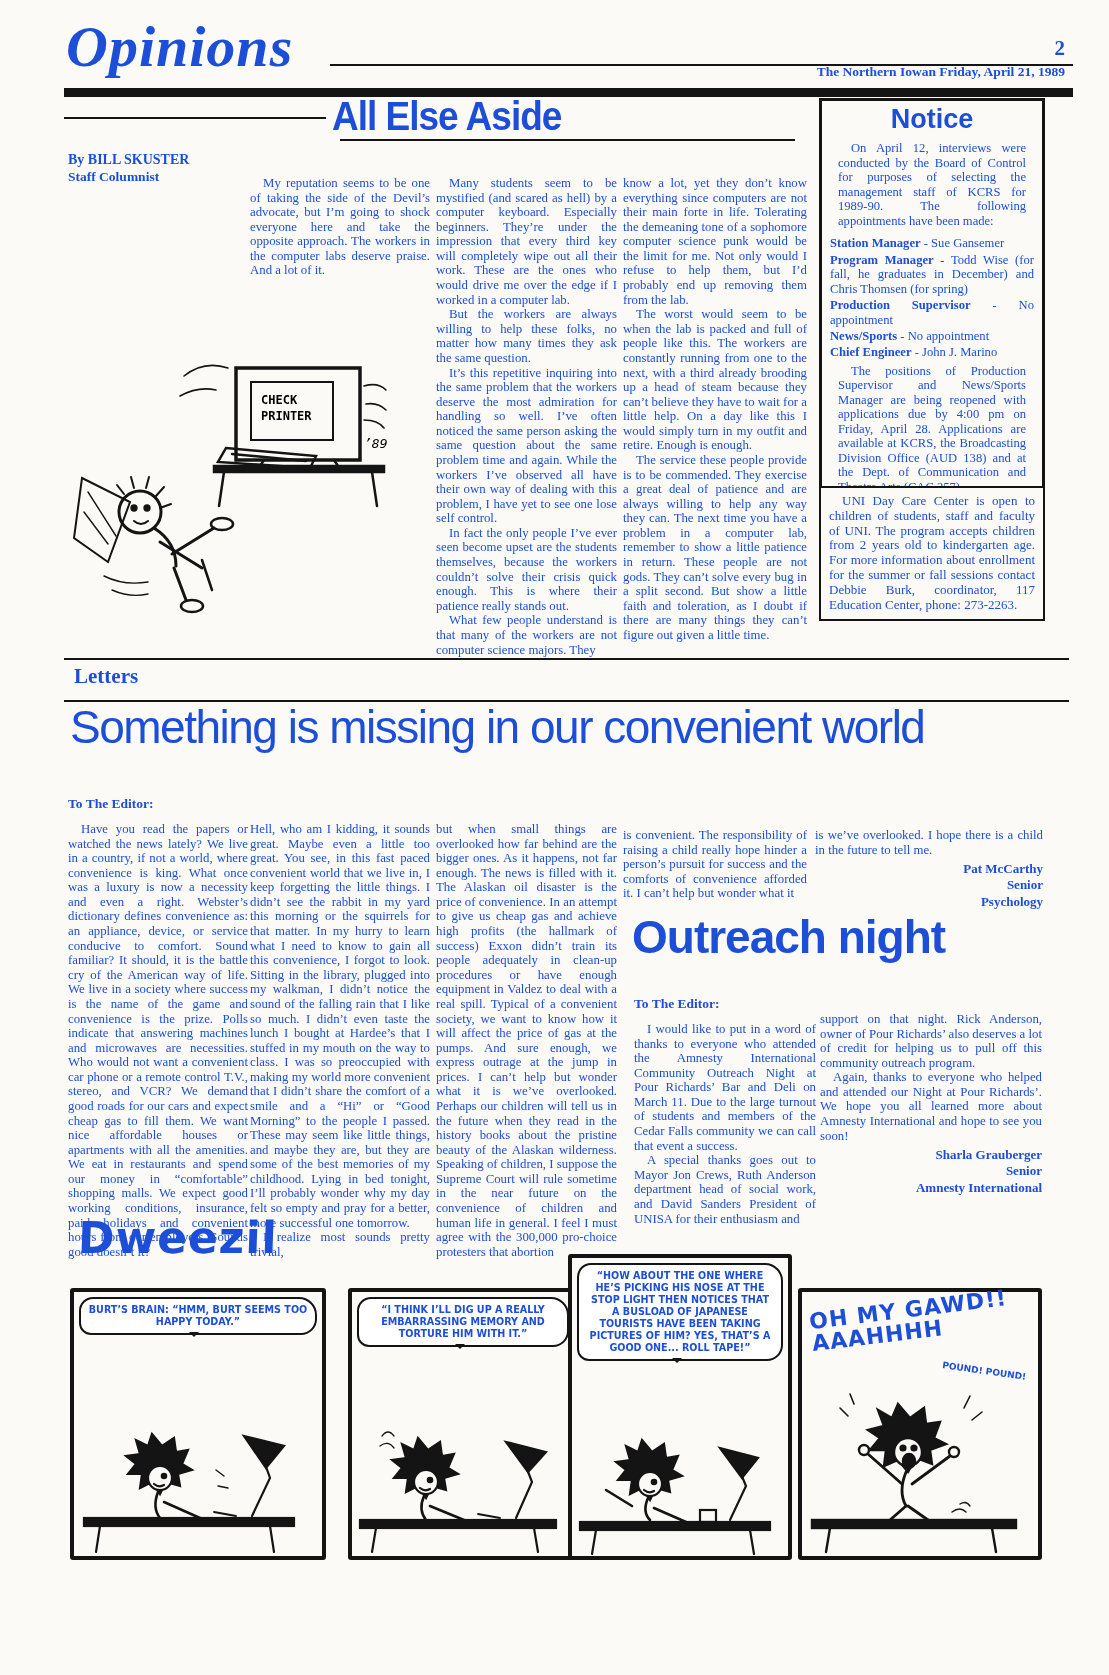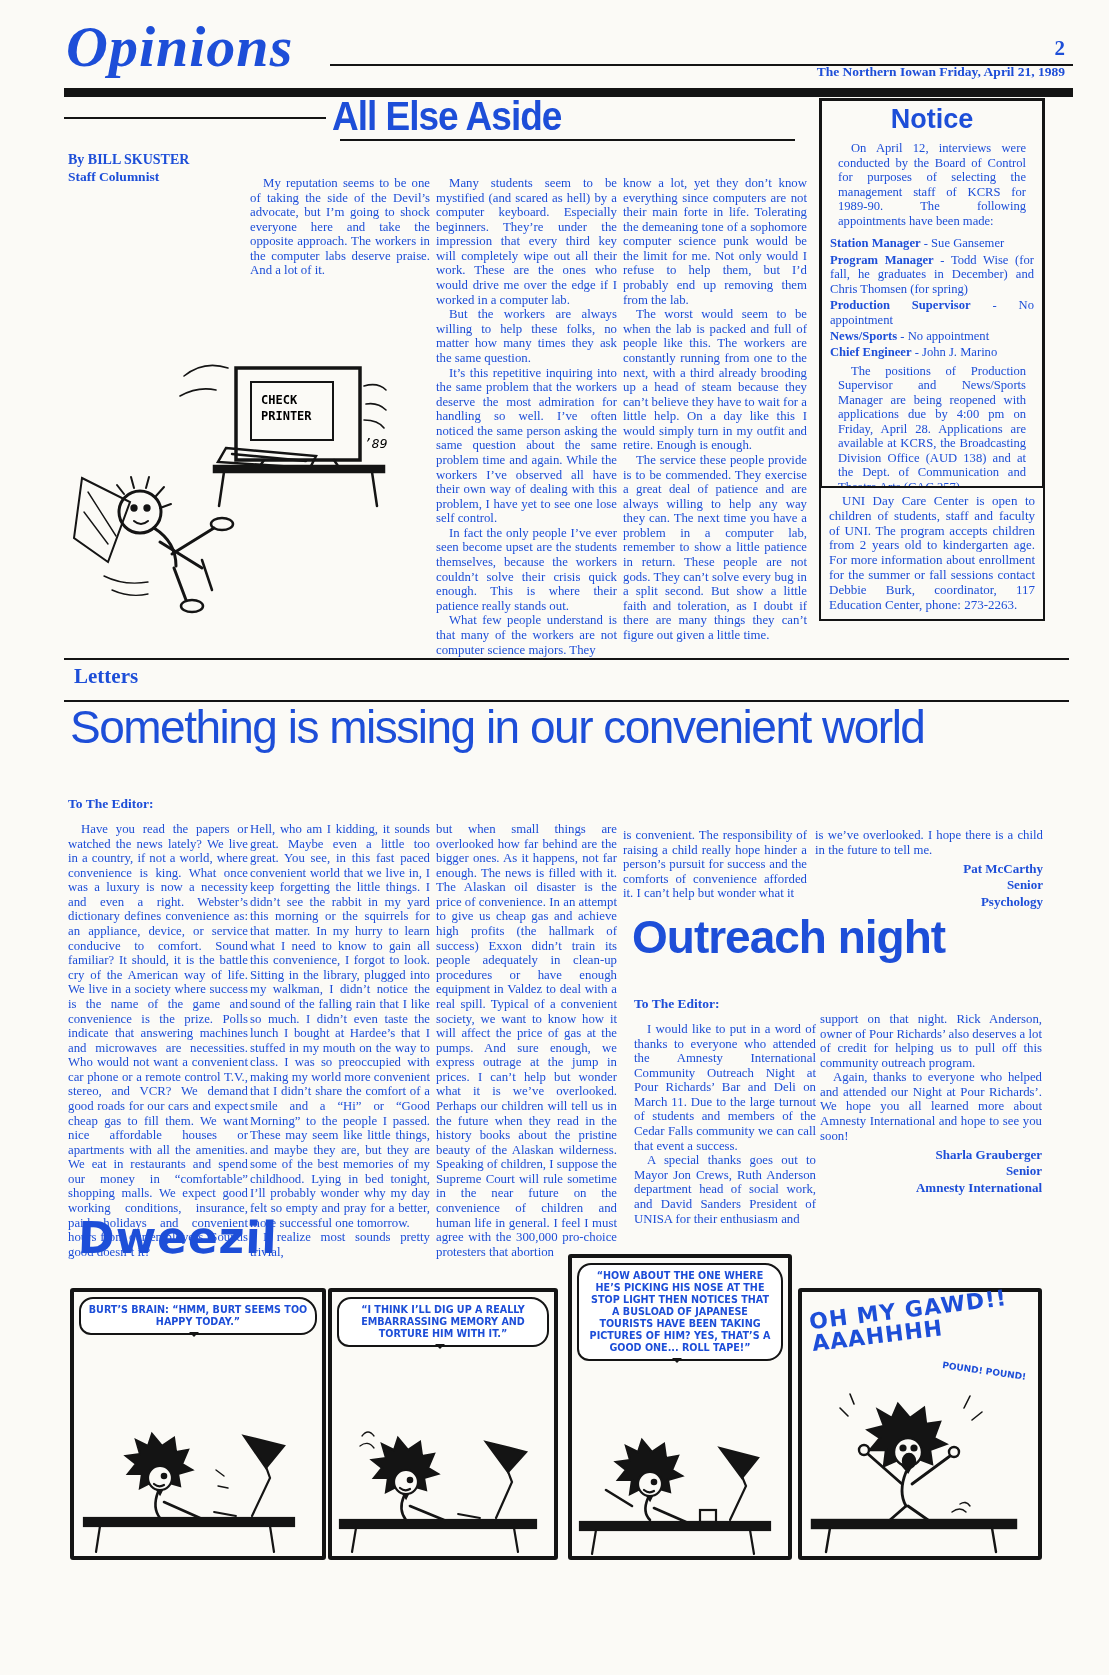--- a/index.html
+++ b/index.html
@@ -57,21 +57,21 @@
              font-weight:700;font-size:46px;letter-spacing:-1px;white-space:nowrap;}
   .sal2{left:634px;top:996px;}
   .let2-c1{left:634px;top:1022px;width:182px;}
   .let2-c2{left:820px;top:1012px;width:222px;}
   
   .comic-title{left:78px;top:1212px;font-family:"DejaVu Sans",sans-serif;font-weight:700;
                font-size:44px;letter-spacing:1px;transform:skewX(-2deg);}
   .panel{position:absolute;top:1288px;height:272px;border:4px solid #141414;background:#fbfaf6;
          box-sizing:border-box;border-radius:3px;}
   .p1{left:70px;width:256px;}
-  .p2{left:328px;width:230px;}
+  .p2{left:348px;width:230px;}
   .p3{left:568px;width:224px;top:1254px;height:306px;}
   .p4{left:798px;width:244px;}
   .bubble{position:relative;margin:5px 5px 0;border:2px solid #141414;border-radius:14px 18px 16px 12px;
           background:#fff;padding:5px 7px;font-family:"DejaVu Sans",sans-serif;font-weight:700;
           font-size:9.6px;line-height:1.25;text-transform:uppercase;text-align:center;}
   .bubble:after{content:"";position:absolute;left:46%;bottom:-9px;border:5px solid transparent;
                 border-top-color:#141414;}
   .scream{position:absolute;left:8px;top:6px;width:92%;font-family:"DejaVu Sans",sans-serif;
           font-weight:700;font-size:22px;line-height:1;transform:rotate(-7deg);letter-spacing:1px;}
   .pound{position:absolute;right:12px;top:74px;font-family:"DejaVu Sans",sans-serif;font-weight:700;

